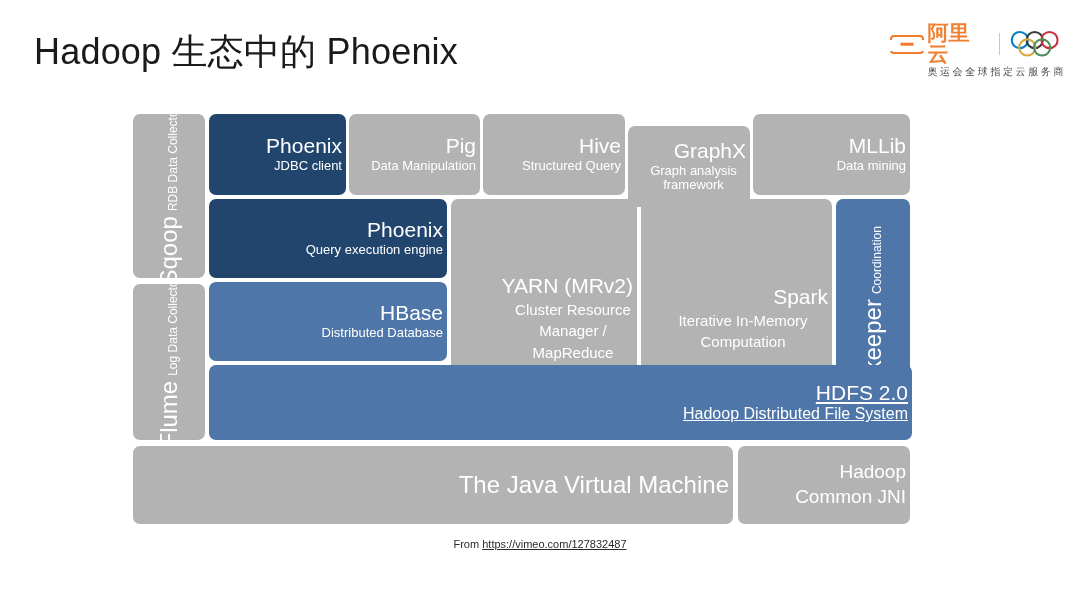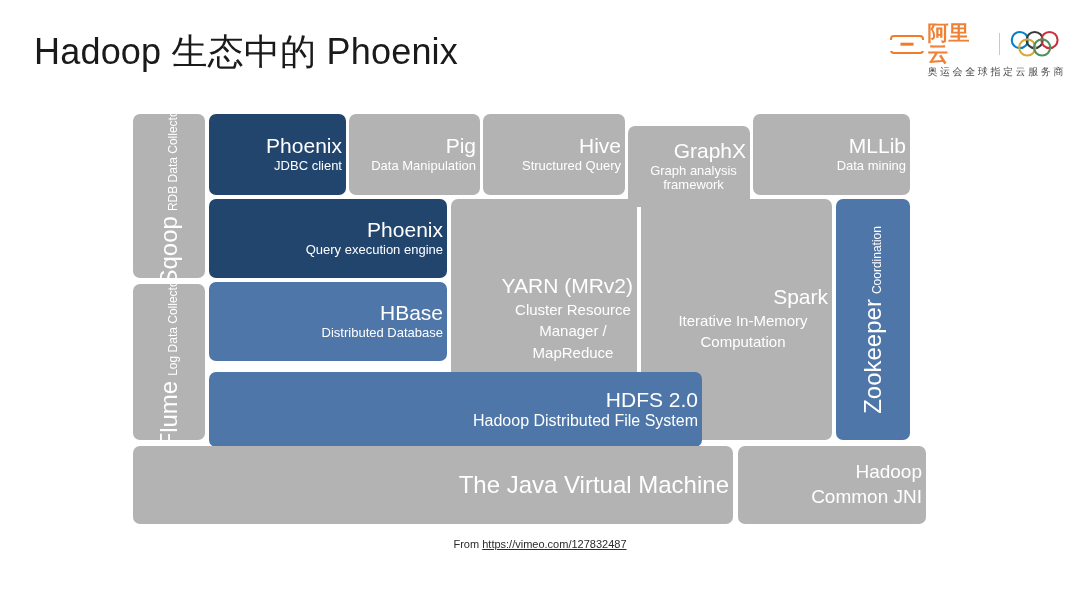--- a/index.html
+++ b/index.html
@@ -245,30 +245,30 @@
         <span class="t">Zookeeper</span>
         <span class="s">Coordination</span>
       </div>
     </div>
 
     <div class="blk blue" style="left:76px; top:168px; width:238px; height:79px;">
       <span class="t">HBase</span>
       <span class="s">Distributed Database</span>
     </div>
 
-    <div class="blk blue" style="left:76px; top:258px; width:493px; height:75px;">
+    <div class="blk blue" style="left:76px; top:251px; width:703px; height:75px;text-decoration:underline;">
       <span class="t">HDFS 2.0</span>
       <span class="s" style="font-size:16px;">Hadoop Distributed File System</span>
     </div>
 
     <div class="blk gray" style="left:0px; top:332px; width:600px; height:78px;">
       <span class="t" style="font-size:24px;">The Java Virtual Machine</span>
     </div>
 
-    <div class="blk gray" style="left:605px; top:332px; width:188px; height:78px;">
+    <div class="blk gray" style="left:605px; top:332px; width:172px; height:78px;">
       <span class="t" style="font-size:19px;">Hadoop</span>
       <span class="t" style="font-size:19px; margin-top:4px;">Common JNI</span>
     </div>
 
   </div>
 
   <div id="source-note">
     <span>From </span><a id="source-link" href="#">https://vimeo.com/127832487</a>
   </div>
 

